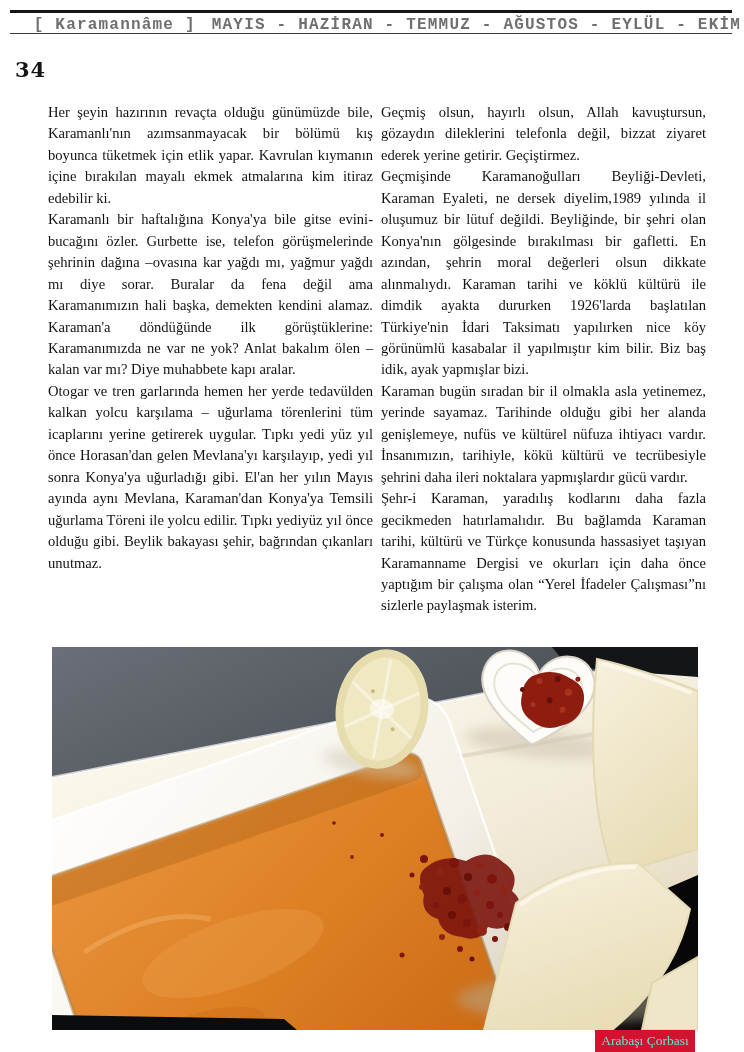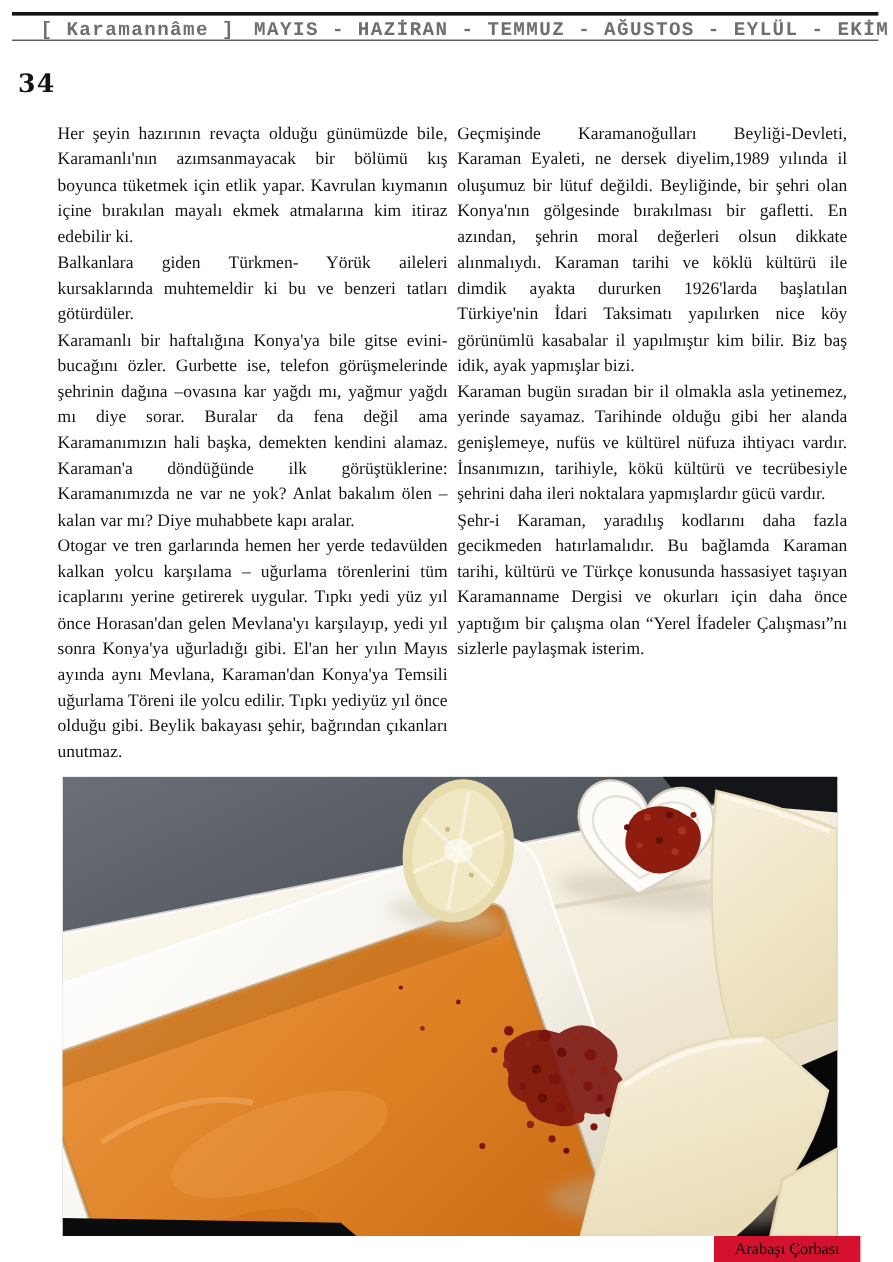--- a/index.html
+++ b/index.html
@@ -36,46 +36,46 @@
   .col-right { left:381px; }
   
   .photo {
     position:absolute; left:52px; top:647px;
     width:646px; height:383px; overflow:hidden;
   }
   .photo svg { display:block; }
   
   .caption {
     position:absolute; left:595px; top:1030px;
-    width:122px; height:22px;
-    background:#d41230; color:#000000;
+    width:100px; height:22px;
+    background:#d41230; color:#5eead4;
     font-family:"Liberation Serif", serif;
     font-size:13.5px; line-height:22px; text-align:center;
     white-space:nowrap;
   }
 </style>
 </head>
 <body>
 
 <div class="rule-top"></div>
 <div class="page-number">34</div>
 <div class="header-center">
   <span>[ Karamannâme ]</span>
   <span>MAYIS - HAZİRAN - TEMMUZ - AĞUSTOS - EYLÜL - EKİM</span>
   <span>2020</span>
 </div>
 <div class="rule-bottom"></div>
 
 <div class="column col-left">
   <p>Her şeyin hazırının revaçta olduğu günümüzde bile, Karamanlı'nın azımsanmayacak bir bölümü kış boyunca tüketmek için etlik yapar. Kavrulan kıymanın içine bırakılan mayalı ekmek atmalarına kim itiraz edebilir ki.</p>
-  <p>Balkanlara giden Türkmen- Yörük aileleri kursaklarında muhtemeldir ki bu ve benzeri tatları götürdüler.</p>
   <p>Karamanlı bir haftalığına Konya'ya bile gitse evini-bucağını özler. Gurbette ise, telefon görüşmelerinde şehrinin dağına –ovasına kar yağdı mı, yağmur yağdı mı diye sorar. Buralar da fena değil ama Karamanımızın hali başka, demekten kendini alamaz. Karaman'a döndüğünde ilk görüştüklerine: Karamanımızda ne var ne yok? Anlat bakalım ölen – kalan var mı? Diye muhabbete kapı aralar.</p>
   <p>Otogar ve tren garlarında hemen her yerde tedavülden kalkan yolcu karşılama – uğurlama törenlerini tüm icaplarını yerine getirerek uygular. Tıpkı yedi yüz yıl önce Horasan'dan gelen Mevlana'yı karşılayıp, yedi yıl sonra Konya'ya uğurladığı gibi. El'an her yılın Mayıs ayında aynı Mevlana, Karaman'dan Konya'ya Temsili uğurlama Töreni ile yolcu edilir. Tıpkı yediyüz yıl önce olduğu gibi. Beylik bakayası şehir, bağrından çıkanları unutmaz.</p>
 </div>
 <div class="column col-right">
+  <p>Geçmiş olsun, hayırlı olsun, Allah kavuştursun, gözaydın dileklerini telefonla değil, bizzat ziyaret ederek yerine getirir. Geçiştirmez.</p>
   <p>Geçmişinde Karamanoğulları Beyliği-Devleti, Karaman Eyaleti, ne dersek diyelim,1989 yılında il oluşumuz bir lütuf değildi. Beyliğinde, bir şehri olan Konya'nın gölgesinde bırakılması bir gafletti. En azından, şehrin moral değerleri olsun dikkate alınmalıydı. Karaman tarihi ve köklü kültürü ile dimdik ayakta dururken 1926'larda başlatılan Türkiye'nin İdari Taksimatı yapılırken nice köy görünümlü kasabalar il yapılmıştır kim bilir. Biz baş idik, ayak yapmışlar bizi.</p>
   <p>Karaman bugün sıradan bir il olmakla asla yetinemez, yerinde sayamaz. Tarihinde olduğu gibi her alanda genişlemeye, nufüs ve kültürel nüfuza ihtiyacı vardır. İnsanımızın, tarihiyle, kökü kültürü ve tecrübesiyle şehrini daha ileri noktalara yapmışlardır gücü vardır.</p>
   <p>Şehr-i Karaman, yaradılış kodlarını daha fazla gecikmeden hatırlamalıdır. Bu bağlamda Karaman tarihi, kültürü ve Türkçe konusunda hassasiyet taşıyan Karamanname Dergisi ve okurları için daha önce yaptığım bir çalışma olan “Yerel İfadeler Çalışması”nı sizlerle paylaşmak isterim.</p>
 </div>
 
 <div class="photo">
   <svg width="646" height="383" viewBox="0 0 646 383" xmlns="http://www.w3.org/2000/svg">
     <defs>
       <linearGradient id="bgGrad" x1="0" y1="0" x2="0.8" y2="1">
         <stop offset="0" stop-color="#6b6f77"></stop>

